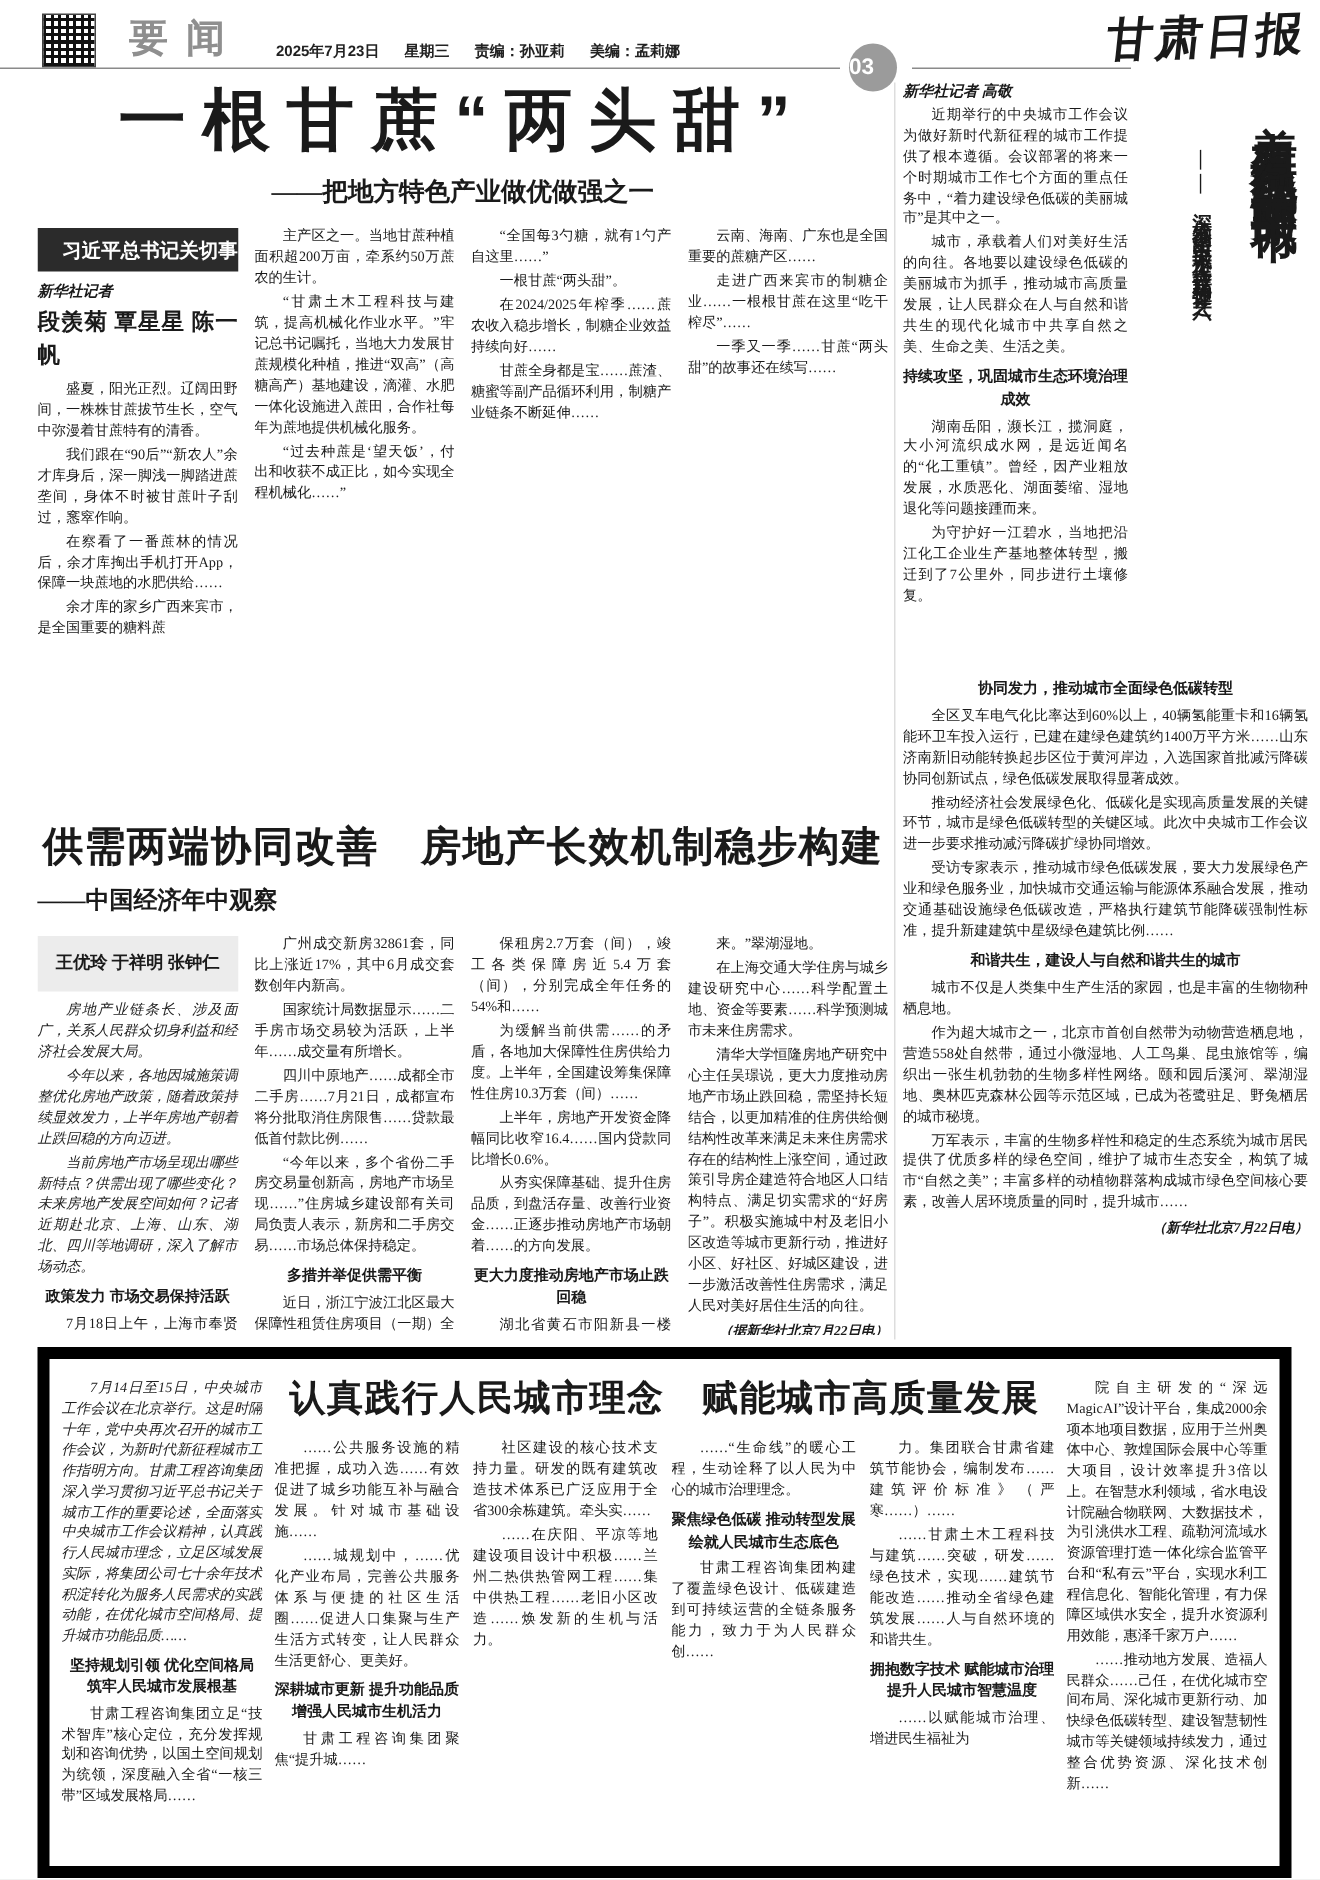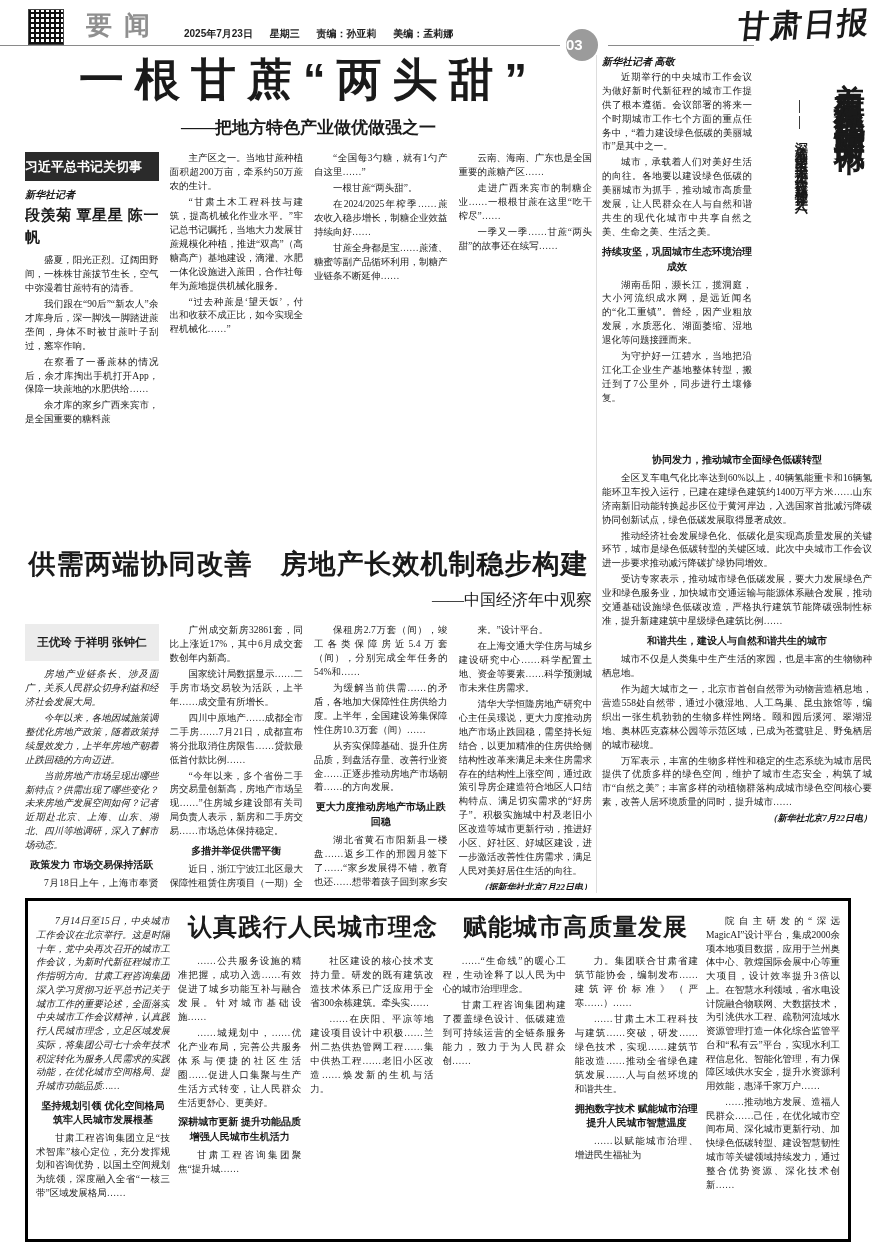--- a/index.html
+++ b/index.html
@@ -28,41 +28,41 @@
   .t-s{font-weight:bold;text-align:center;text-indent:0;font-size:10px;margin:5px 0 4px 0;white-space:pre-line;
        font-family:"Liberation Sans","DejaVu Sans",sans-serif;}
   .t-e{text-align:right;font-weight:bold;font-style:italic;font-size:9px;}
   .replabel{font-size:10px;font-weight:bold;font-style:italic;margin:3px 0 1px 0;}
   .repnames{font-size:15px;font-weight:bold;margin:0 0 6px 0;}
   
   .a1{position:absolute;left:25px;top:54px;width:567px;height:484px;}
   .a1 h1{margin:0;text-align:center;font-size:45px;font-weight:900;letter-spacing:11px;line-height:1.15;}
   .a1 h2{margin:10px 0 0 0;text-align:center;font-size:17px;font-weight:bold;}
   .a1cols{position:absolute;left:0;top:98px;width:567px;height:386px;display:flex;gap:11px;}
-  .series{background:#2b2b2b;color:#fff;text-align:left;font-size:13px;font-weight:bold;
+  .series{background:#2b2b2b;color:#fff;text-align:right;font-size:13px;font-weight:bold;
           padding:5px 0;margin-bottom:7px;font-family:"Liberation Sans","DejaVu Sans",sans-serif;}
   
   .a2{position:absolute;left:602px;top:52px;width:270px;height:880px;}
   .a2text{position:absolute;left:0;top:0;width:150px;height:392px;overflow:hidden;
           font-size:9.5px;line-height:1.47;text-align:justify;}
   .a2vsub{position:absolute;right:62px;top:48px;height:360px;writing-mode:vertical-rl;
           font-size:13px;font-weight:bold;letter-spacing:3px;}
   .a2vtitle{position:absolute;right:2px;top:6px;height:440px;writing-mode:vertical-rl;
             font-size:31px;font-weight:900;letter-spacing:5px;}
   .a2bottom{position:absolute;left:0;top:396px;width:270px;height:482px;overflow:hidden;
             font-size:9.5px;line-height:1.47;text-align:justify;}
   
   .a3{position:absolute;left:25px;top:546px;width:567px;height:348px;}
   .a3 h1{margin:0;text-align:center;font-size:27px;font-weight:900;letter-spacing:1px;}
-  .a3 h2{margin:8px 0 0 0;text-align:right;font-size:16px;font-weight:normal;}
+  .a3 h2{margin:8px 0 0 0;text-align:left;font-size:16px;font-weight:bold;}
   .a3cols{position:absolute;left:0;top:78px;width:567px;height:266px;display:flex;gap:11px;}
   .bybox{background:#ececec;text-align:center;font-size:11.5px;font-weight:bold;padding:10px 4px;margin-bottom:7px;}
   .vr{position:absolute;left:596px;top:55px;width:1px;height:838px;background:#ddd;}
   
-  .a4{position:absolute;left:25px;top:898px;width:820px;height:338px;border:3px solid #000000;background:#fff;}
+  .a4{position:absolute;left:25px;top:898px;width:820px;height:338px;border:8px solid #000000;background:#fff;}
   .a4colA{position:absolute;left:8px;top:14px;width:134px;height:314px;overflow:hidden;
           font-size:9.5px;line-height:1.45;text-align:justify;}
   .a4colF{position:absolute;right:8px;top:14px;width:134px;height:314px;overflow:hidden;
           font-size:9.5px;line-height:1.45;text-align:justify;}
   .a4center{position:absolute;left:150px;top:8px;width:520px;}
   .a4center h1{margin:2px 0 0 0;text-align:center;font-size:24px;font-weight:900;letter-spacing:1px;}
   .a4by{margin-top:11px;text-align:center;font-size:11px;font-weight:bold;}
   .a4cols{display:flex;gap:9px;margin-top:12px;height:248px;}
 </style>
 </head>
@@ -165,26 +165,27 @@
           <div class="blk t-p">广州成交新房32861套，同比上涨近17%，其中6月成交套数创年内新高。</div>
           <div class="blk t-p">国家统计局数据显示……二手房市场交易较为活跃，上半年……成交量有所增长。</div>
           <div class="blk t-p">四川中原地产……成都全市二手房……7月21日，成都宣布将分批取消住房限售……贷款最低首付款比例……</div>
           <div class="blk t-p">“今年以来，多个省份二手房交易量创新高，房地产市场呈现……”住房城乡建设部有关司局负责人表示，新房和二手房交易……市场总体保持稳定。</div>
           <div class="blk t-s">多措并举促供需平衡</div>
           <div class="blk t-p">近日，浙江宁波江北区最大保障性租赁住房项目（一期）全面建成，可满足近7000人的租住需求，特别配置56套无障碍房源，为特殊人群提供……</div>
         </div>
       <div class="col">
           <div class="blk t-p">保租房2.7万套（间），竣工各类保障房近5.4万套（间），分别完成全年任务的54%和……</div>
           <div class="blk t-p">为缓解当前供需……的矛盾，各地加大保障性住房供给力度。上半年，全国建设筹集保障性住房10.3万套（间）……</div>
+          <div class="blk t-p">上半年，房地产开发资金降幅同比收窄16.4……国内贷款同比增长0.6%。</div>
           <div class="blk t-p">从夯实保障基础、提升住房品质，到盘活存量、改善行业资金……正逐步推动房地产市场朝着……的方向发展。</div>
           <div class="blk t-s">更大力度推动房地产市场止跌回稳</div>
           <div class="blk t-p">湖北省黄石市阳新县一楼盘……返乡工作的邢园月签下了……“家乡发展得不错，教育也还……想带着孩子回到家乡安顿下</div>
         </div>
       <div class="col">
-          <div class="blk t-p">来。”设计平台。</div>
+          <div class="blk t-p">来。”翠湖湿地。</div>
           <div class="blk t-p">在上海交通大学住房与城乡建设研究中心……科学配置土地、资金等要素……科学预测城市未来住房需求。</div>
           <div class="blk t-p">清华大学恒隆房地产研究中心主任吴璟说，更大力度推动房地产市场止跌回稳，需坚持长短结合，以更加精准的住房供给侧结构性改革来满足未来住房需求存在的结构性上涨空间，通过政策引导房企建造符合地区人口结构特点、满足切实需求的“好房子”。积极实施城中村及老旧小区改造等城市更新行动，推进好小区、好社区、好城区建设，进一步激活改善性住房需求，满足人民对美好居住生活的向往。</div>
           <div class="blk t-e">（据新华社北京7月22日电）</div>
         </div>
     </div>
   </section>
 
   <section class="a4">
     <div class="a4colA">
         <div class="blk t-k">7月14日至15日，中央城市工作会议在北京举行。这是时隔十年，党中央再次召开的城市工作会议，为新时代新征程城市工作指明方向。甘肃工程咨询集团深入学习贯彻习近平总书记关于城市工作的重要论述，全面落实中央城市工作会议精神，认真践行人民城市理念，立足区域发展实际，将集团公司七十余年技术积淀转化为服务人民需求的实践动能，在优化城市空间格局、提升城市功能品质……</div>
@@ -201,20 +202,22 @@
             <div class="blk t-s">深耕城市更新 提升功能品质
 增强人民城市生机活力</div>
             <div class="blk t-p">甘肃工程咨询集团聚焦“提升城……</div>
           </div>
         <div class="col">
             <div class="blk t-p">社区建设的核心技术支持力量。研发的既有建筑改造技术体系已广泛应用于全省300余栋建筑。牵头实……</div>
             <div class="blk t-p">……在庆阳、平凉等地建设项目设计中积极……兰州二热供热管网工程……集中供热工程……老旧小区改造……焕发新的生机与活力。</div>
           </div>
         <div class="col">
             <div class="blk t-p">……“生命线”的暖心工程，生动诠释了以人民为中心的城市治理理念。</div>
+            <div class="blk t-s">聚焦绿色低碳 推动转型发展
+绘就人民城市生态底色</div>
             <div class="blk t-p">甘肃工程咨询集团构建了覆盖绿色设计、低碳建造到可持续运营的全链条服务能力，致力于为人民群众创……</div>
           </div>
         <div class="col">
             <div class="blk t-p">力。集团联合甘肃省建筑节能协会，编制发布……建筑评价标准》（严寒……）……</div>
             <div class="blk t-p">……甘肃土木工程科技与建筑……突破，研发……绿色技术，实现……建筑节能改造……推动全省绿色建筑发展……人与自然环境的和谐共生。</div>
             <div class="blk t-s">拥抱数字技术 赋能城市治理
 提升人民城市智慧温度</div>
             <div class="blk t-p">……以赋能城市治理、增进民生福祉为</div>
           </div>
       </div>

